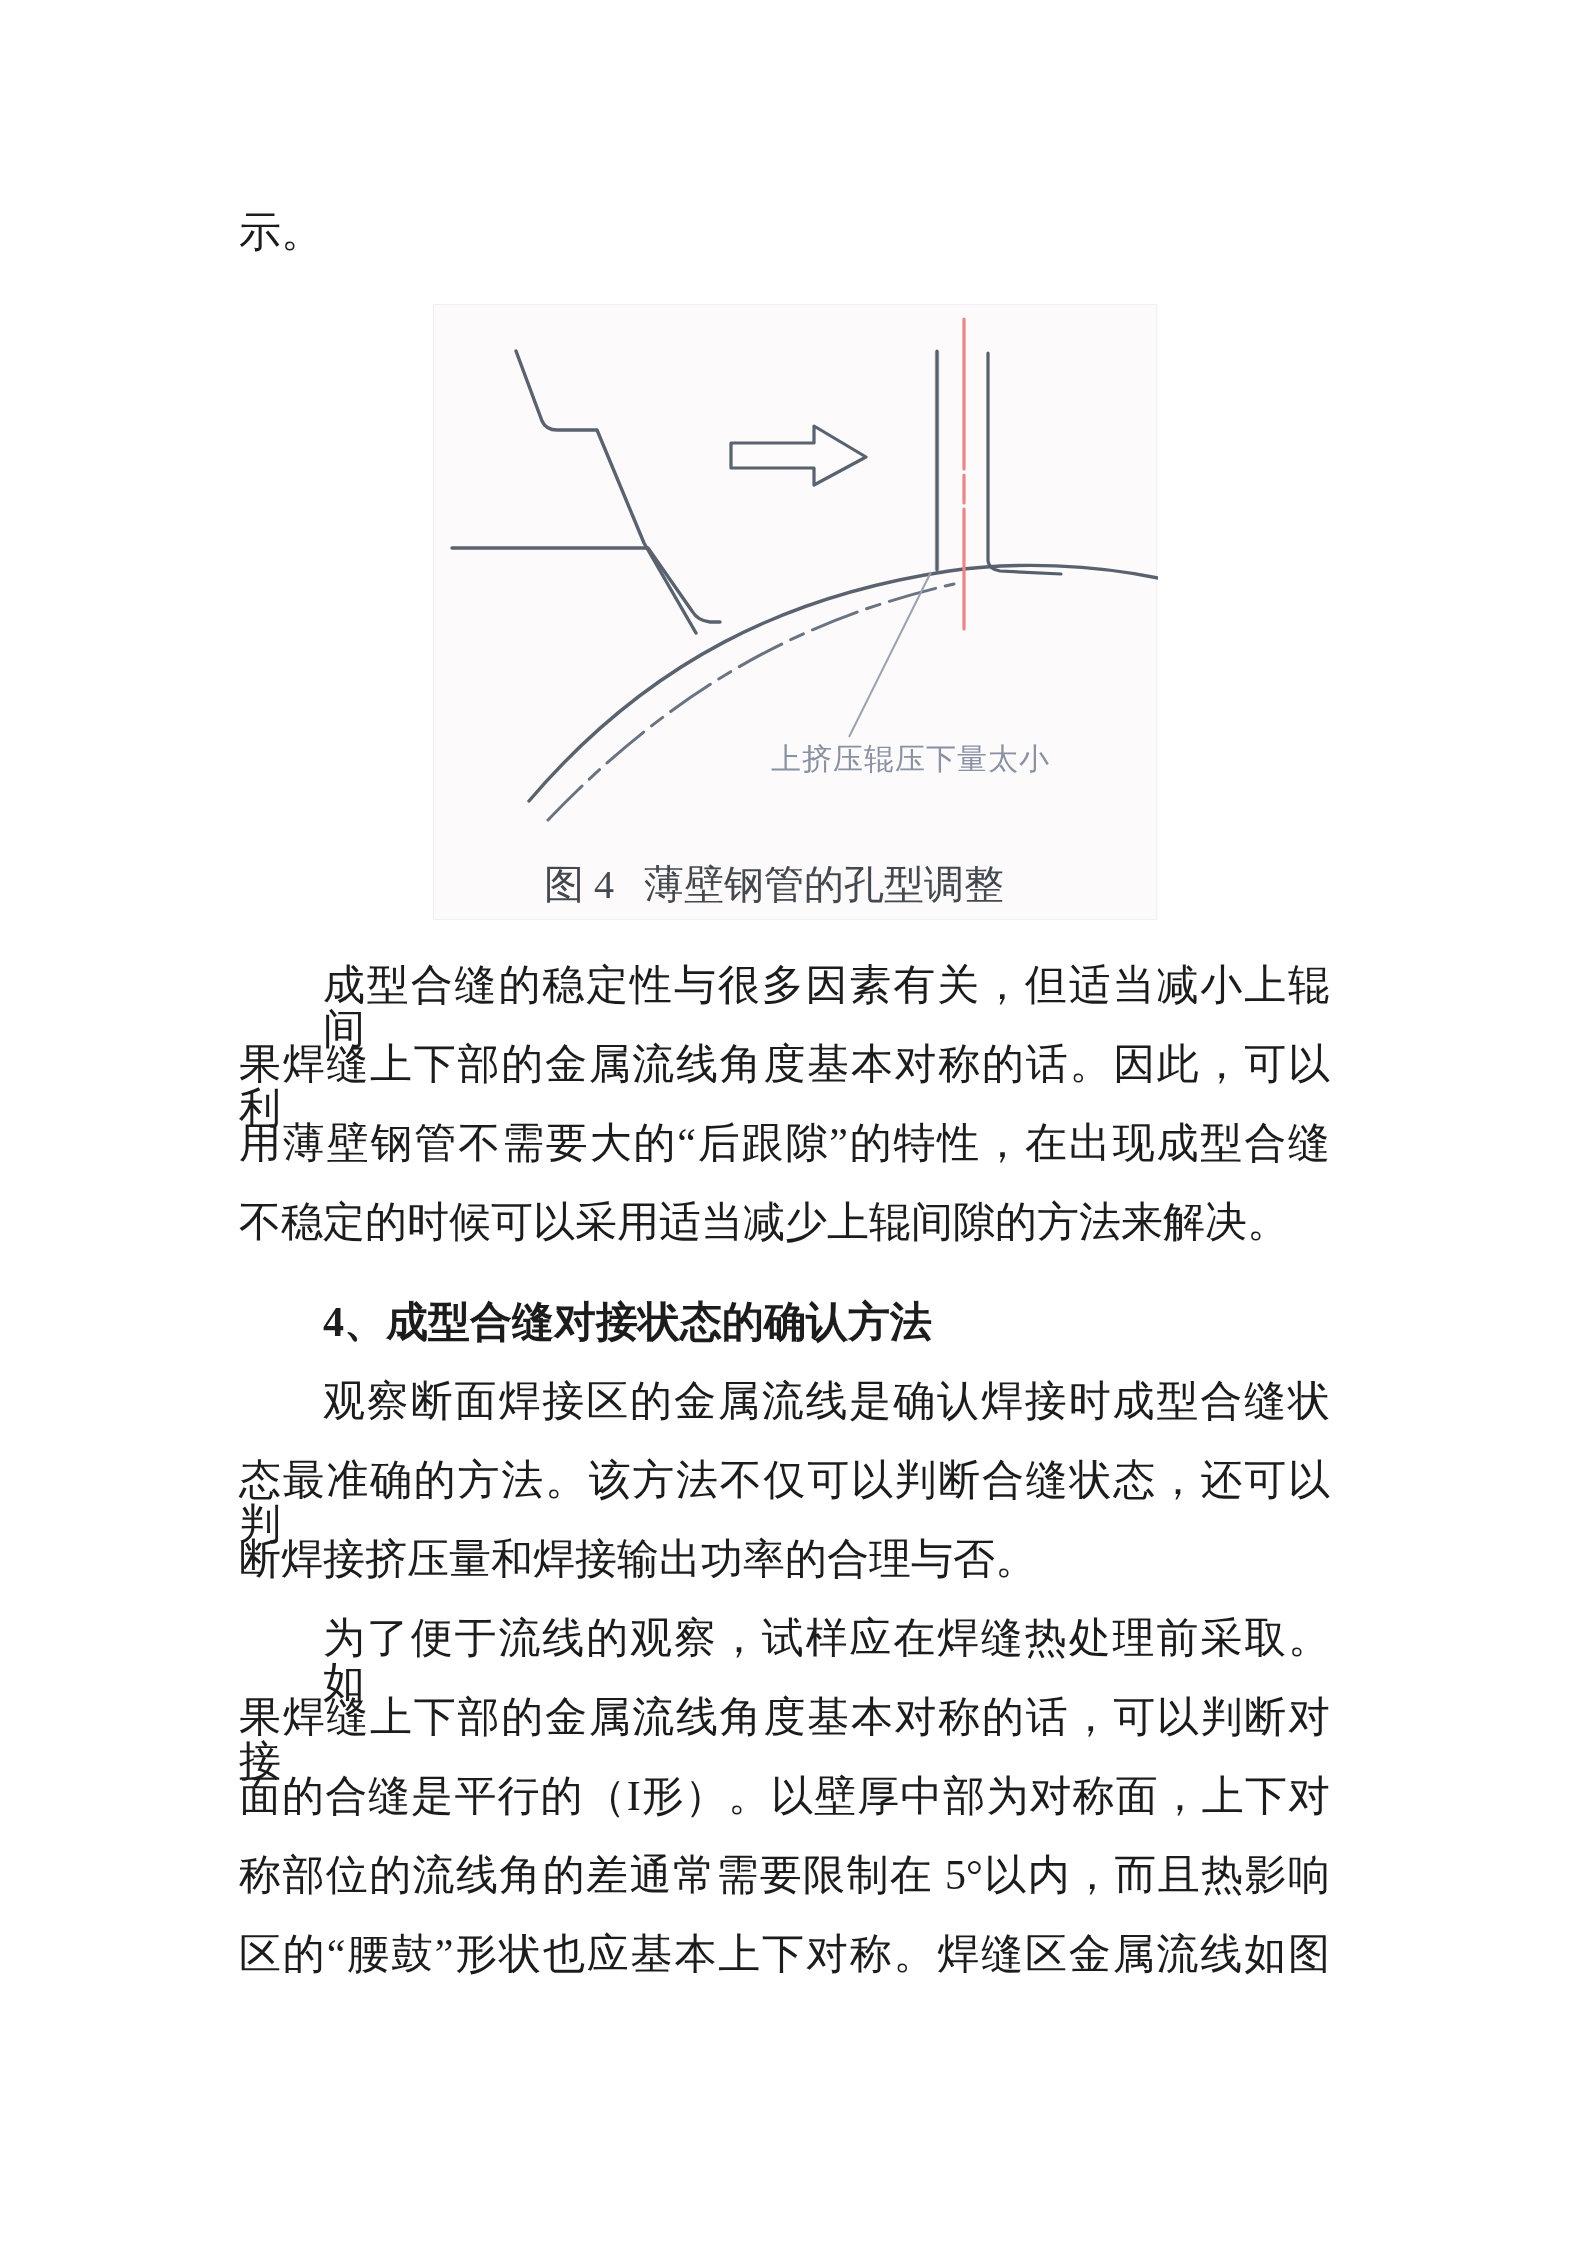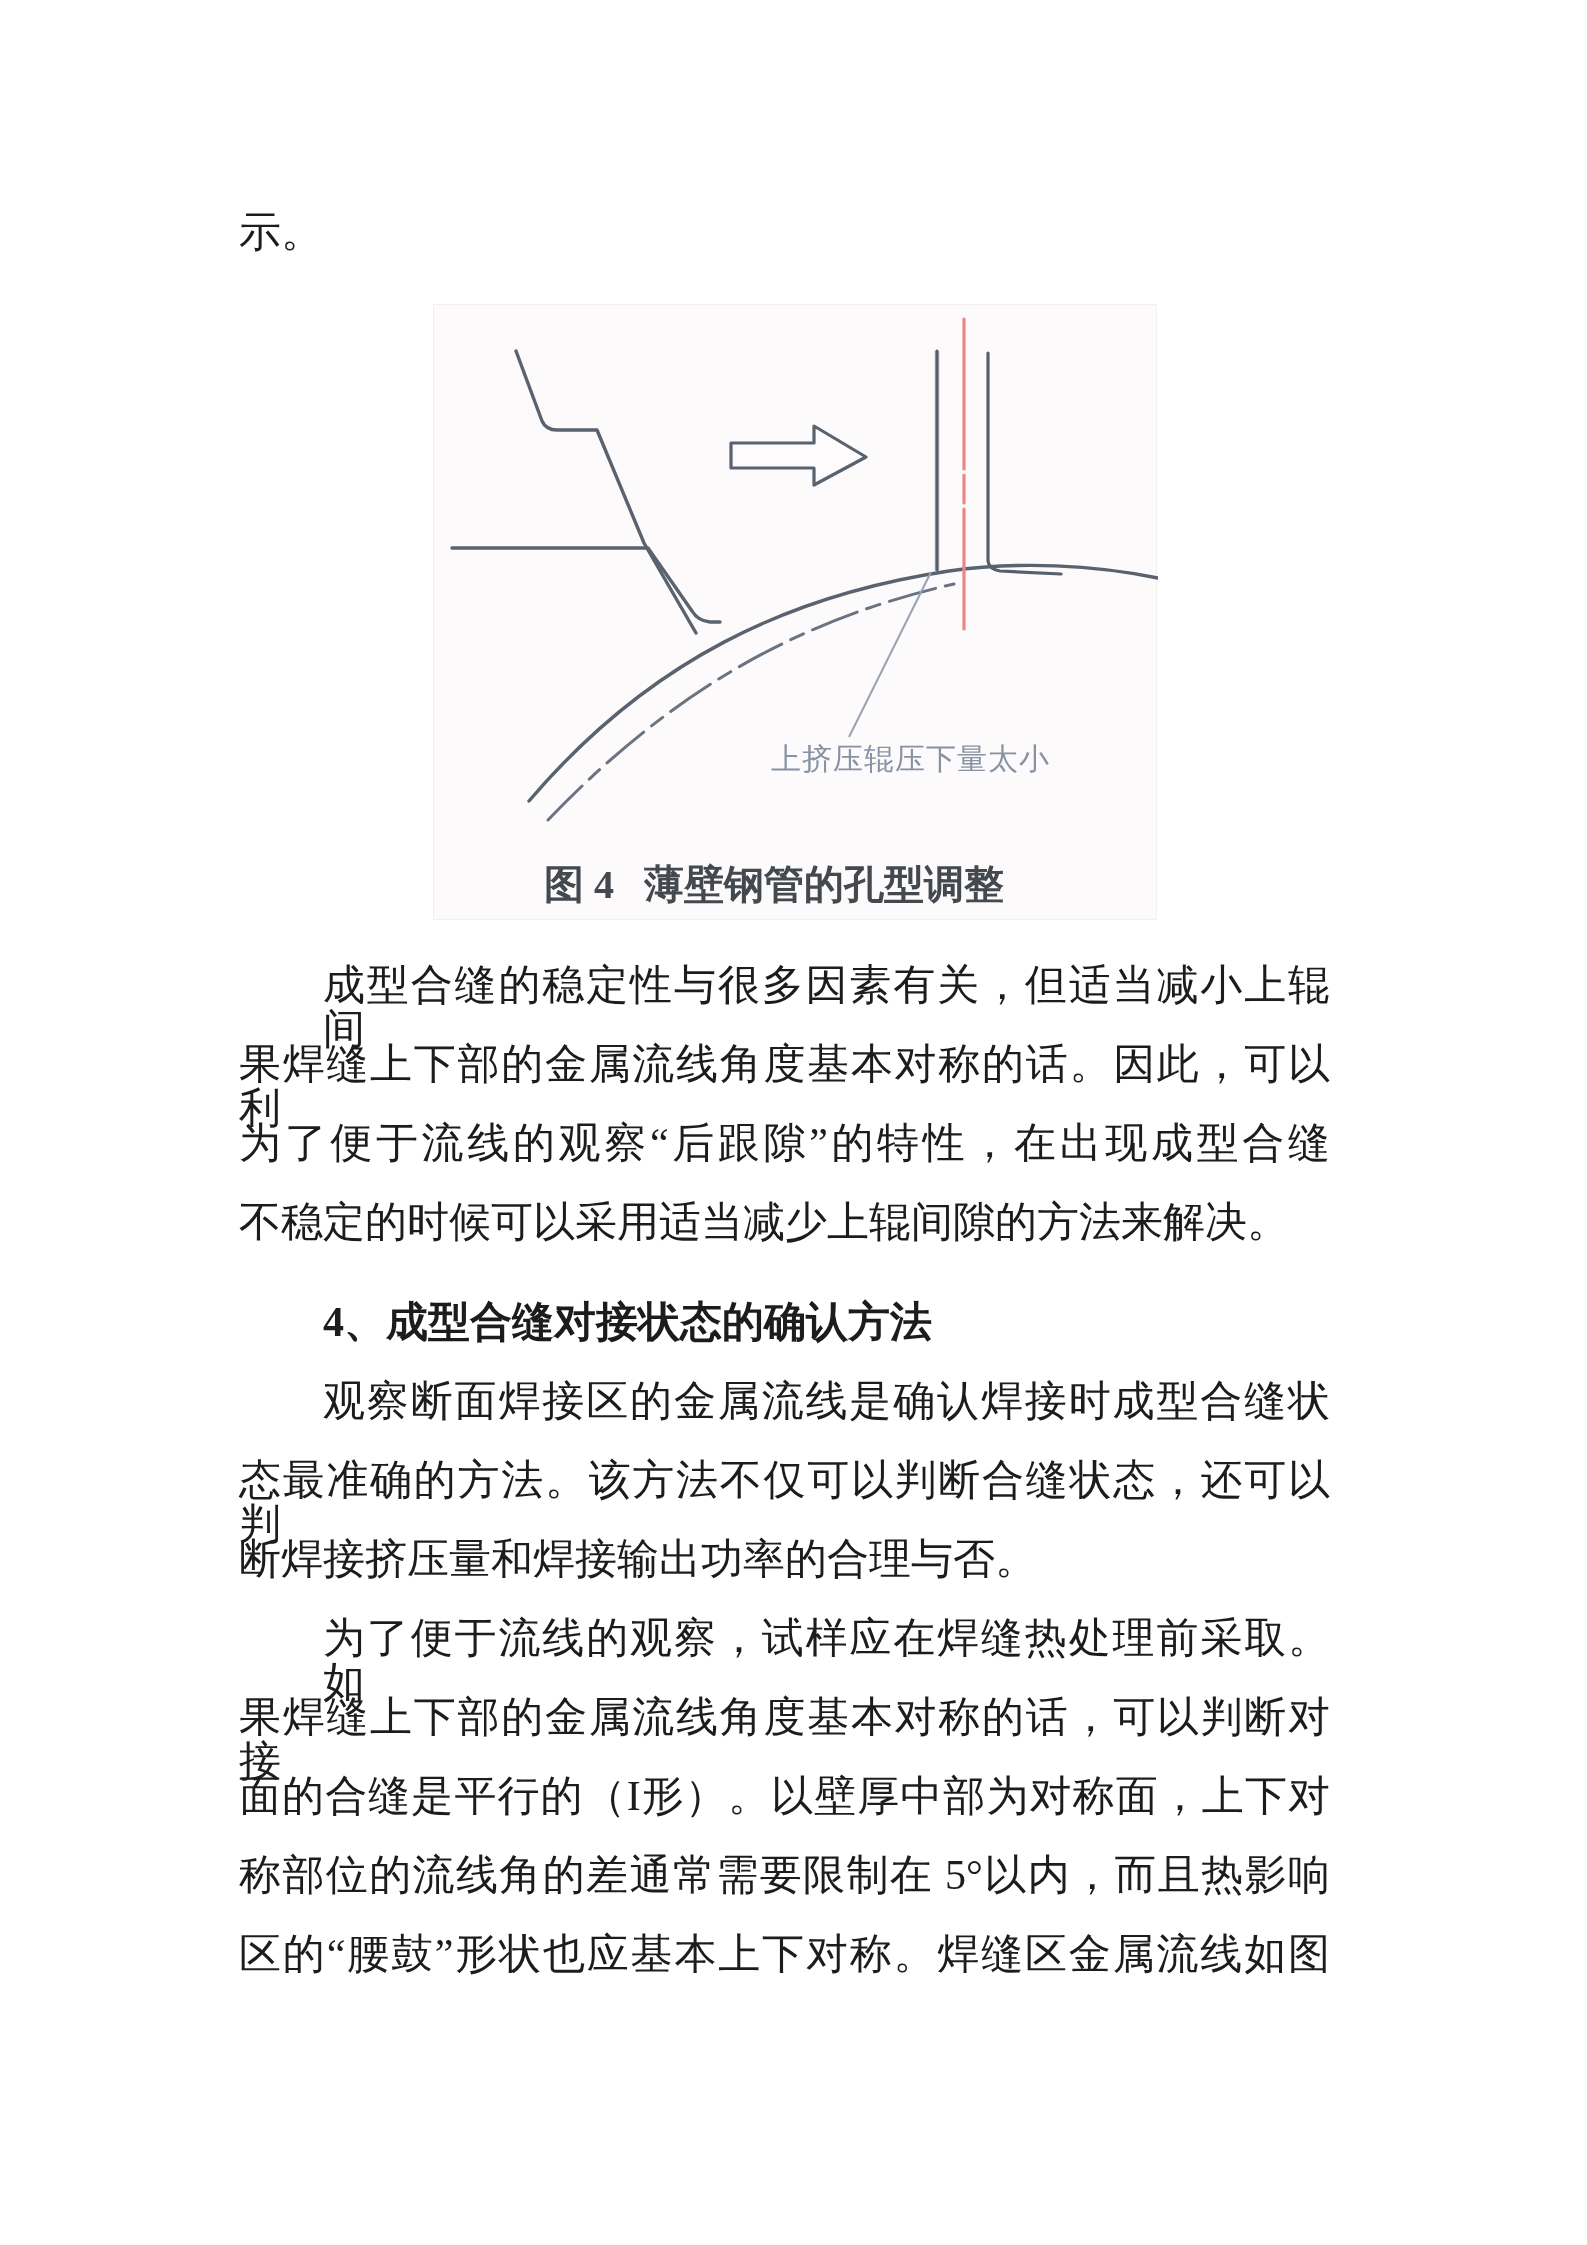--- a/index.html
+++ b/index.html
@@ -48,21 +48,21 @@
     left:337px;top:434px;
     font-size:30px;
     letter-spacing:1px;
     color:#8892a4;
     white-space:nowrap;
   }
   .fig-caption{
     position:absolute;
     left:110px;top:552px;
     font-size:40px;
-    font-weight:bold;
+    font-weight:normal;
     color:#44484f;
     white-space:nowrap;
   }
   .fig-caption .cap-title{margin-left:30px;}
 </style>
 </head>
 <body>
 
 <div class="tl" style="top:210px">示。</div>
 
@@ -88,21 +88,21 @@
     <path d="M497,267 L415,432" fill="none" stroke="#99a2b3" stroke-width="2"></path>
   </svg>
   <div class="fig-annotation">上挤压辊压下量太小</div>
   <div class="fig-caption">
     <span class="cap-num">图 4</span><span class="cap-title">薄壁钢管的孔型调整</span>
   </div>
 </div>
 
 <div class="tl just indent" style="top:963px">成型合缝的稳定性与很多因素有关，但适当减小上辊间</div>
 <div class="tl just" style="top:1042px">果焊缝上下部的金属流线角度基本对称的话。因此，可以利</div>
-<div class="tl just" style="top:1121px">为了便于流线的观察“后跟隙”的特性，在出现成型合缝</div>
+<div class="tl just" style="top:1121px">用薄壁钢管不需要大的“后跟隙”的特性，在出现成型合缝</div>
 <div class="tl" style="top:1200px">不稳定的时候可以采用适当减少上辊间隙的方法来解决。</div>
 
 <div class="tl head indent" style="top:1300px">4、成型合缝对接状态的确认方法</div>
 
 <div class="tl just indent" style="top:1379px">观察断面焊接区的金属流线是确认焊接时成型合缝状</div>
 <div class="tl just" style="top:1458px">态最准确的方法。该方法不仅可以判断合缝状态，还可以判</div>
 <div class="tl" style="top:1537px">断焊接挤压量和焊接输出功率的合理与否。</div>
 
 <div class="tl just indent" style="top:1616px">为了便于流线的观察，试样应在焊缝热处理前采取。如</div>
 <div class="tl just" style="top:1695px">果焊缝上下部的金属流线角度基本对称的话，可以判断对接</div>

